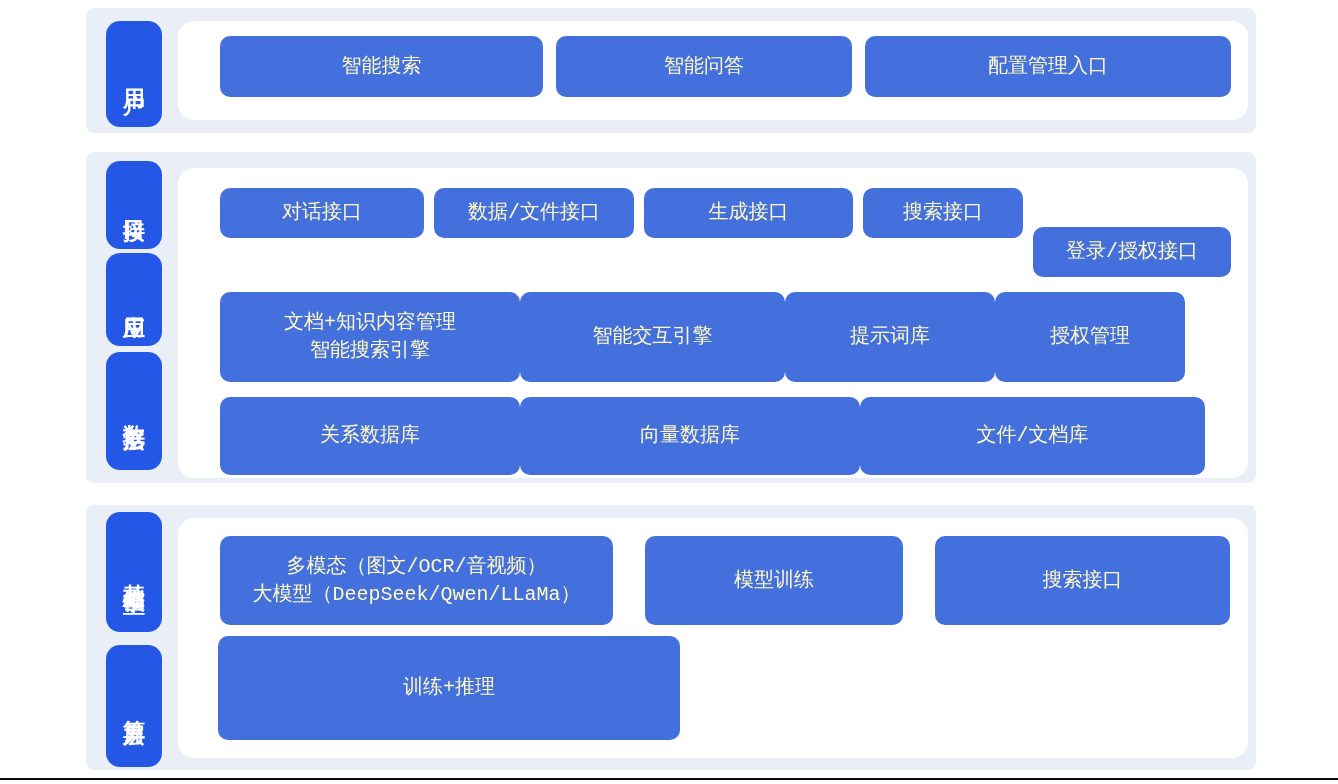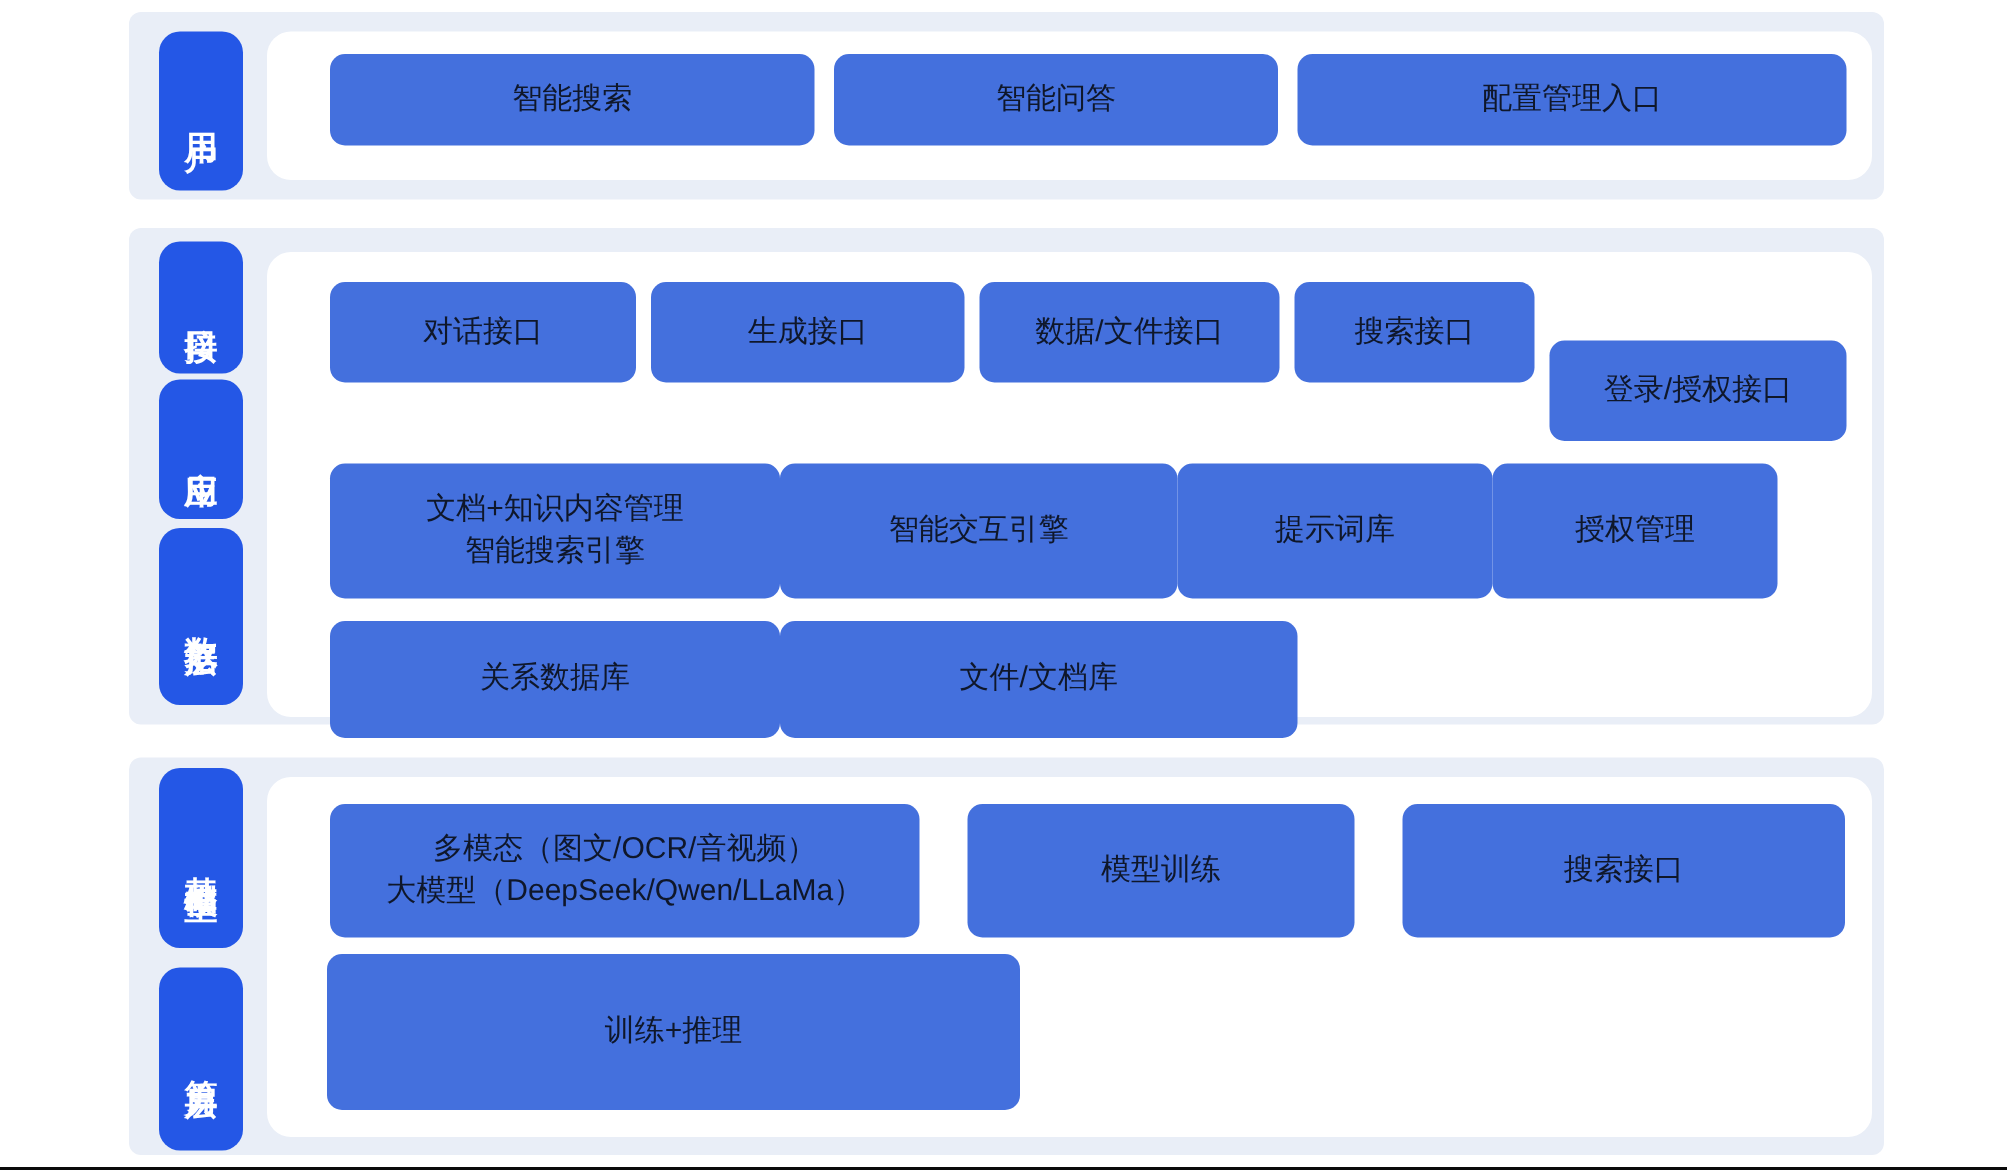--- a/index.html
+++ b/index.html
@@ -62,39 +62,40 @@
     padding-left: 42px;
     box-sizing: border-box;
   }
   .row + .row { margin-top: 15px; }
   .p3 .row + .row { margin-top: 11px; }
   .row-compute { padding-left: 40px; }
 
   .btn {
     background: #4470dd;
     border-radius: 10px;
-    color: #0f172a;
+    color: #fef9c3;
     font-size: 20px;
     line-height: 1.38;
     display: flex;
     flex-direction: column;
     align-items: center;
     justify-content: center;
     text-align: center;
     flex: 0 0 auto;
     box-sizing: border-box;
+    font-family: Liberation Mono, monospace;
   }
   .g13 { gap: 13px; }
   .g10 { gap: 10px; }
   .g15 { }
   .g32 { gap: 32px; }
   .g12 { gap: 12px; }
 
   .h61  { height: 61px; }
-  .h67  { height: 67px; }
+  .h67  { height: 50px; }
   .h90  { height: 90px; }
   .h78  { height: 78px; }
   .h89  { height: 89px; }
   .h104 { height: 104px; }
 
   .w323 { width: 323px; } .w296 { width: 296px; } .w366 { width: 366px; }
   .w204 { width: 204px; } .w209 { width: 209px; } .w200 { width: 200px; }
   .w160 { width: 160px; } .w198 { width: 198px; margin-top: 39px; }
   .w300 { width: 300px; } .w265 { width: 265px; } .w210 { width: 210px; }
   .w190 { width: 190px; } .w340 { width: 340px; } .w345 { width: 345px; }
@@ -126,36 +127,37 @@
     </div>
   </section>
 
   <section class="section s2">
     <div class="tab t-interface">接口</div>
     <div class="tab t-app">应用</div>
     <div class="tab t-data">数据层</div>
     <div class="panel p2">
       <div class="row g10">
         <div class="btn w204 h67">对话接口</div>
+        <div class="btn w200 h67">数据/文件接口</div>
         <div class="btn w209 h67">生成接口</div>
-        <div class="btn w200 h67">数据/文件接口</div>
         <div class="btn w160 h67">搜索接口</div>
         <div class="btn w198 h67">登录/授权接口</div>
       </div>
       <div class="row g15">
         <div class="btn w300 h90">
           <span>文档+知识内容管理</span>
           <span>智能搜索引擎</span>
         </div>
         <div class="btn w265 h90">智能交互引擎</div>
         <div class="btn w210 h90">提示词库</div>
         <div class="btn w190 h90">授权管理</div>
       </div>
       <div class="row g15">
         <div class="btn w300 h78">关系数据库</div>
+        <div class="btn w340 h78">向量数据库</div>
         <div class="btn w345 h78">文件/文档库</div>
       </div>
     </div>
   </section>
 
   <section class="section s3">
     <div class="tab t-model">基础模型</div>
     <div class="tab t-compute">算力层</div>
     <div class="panel p3">
       <div class="row g32">

